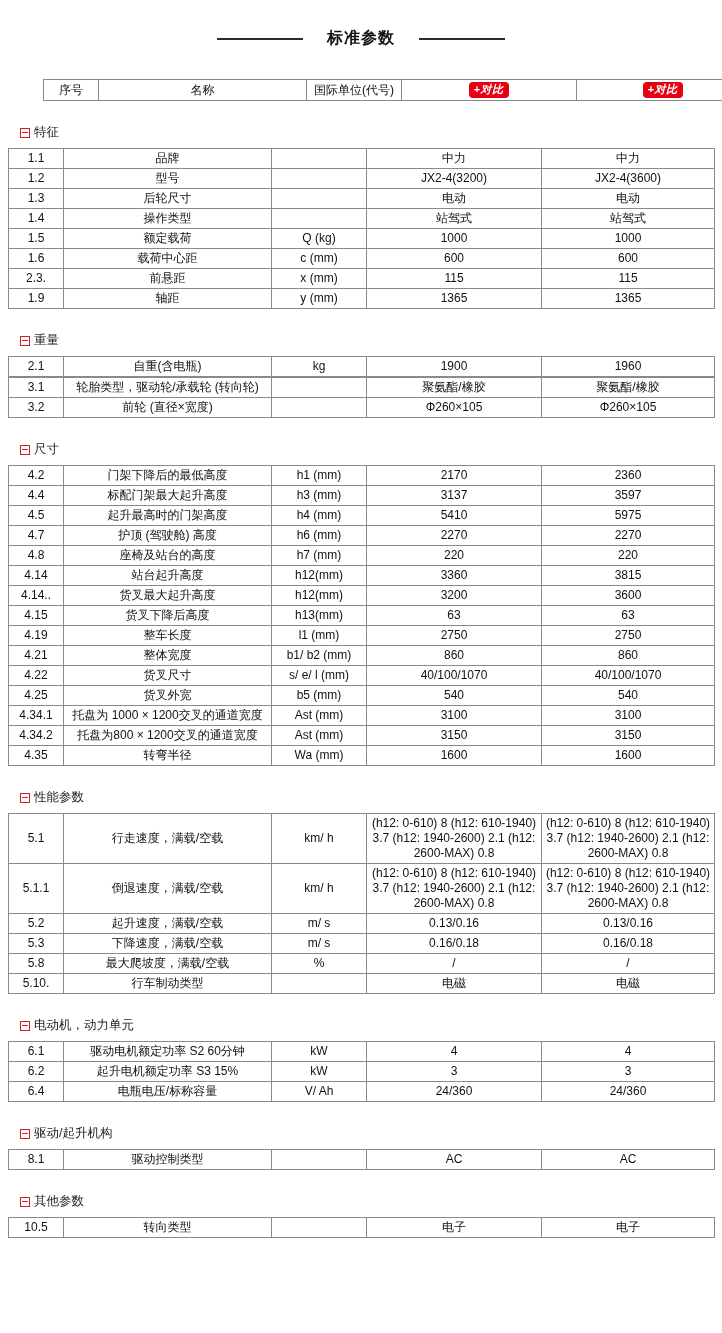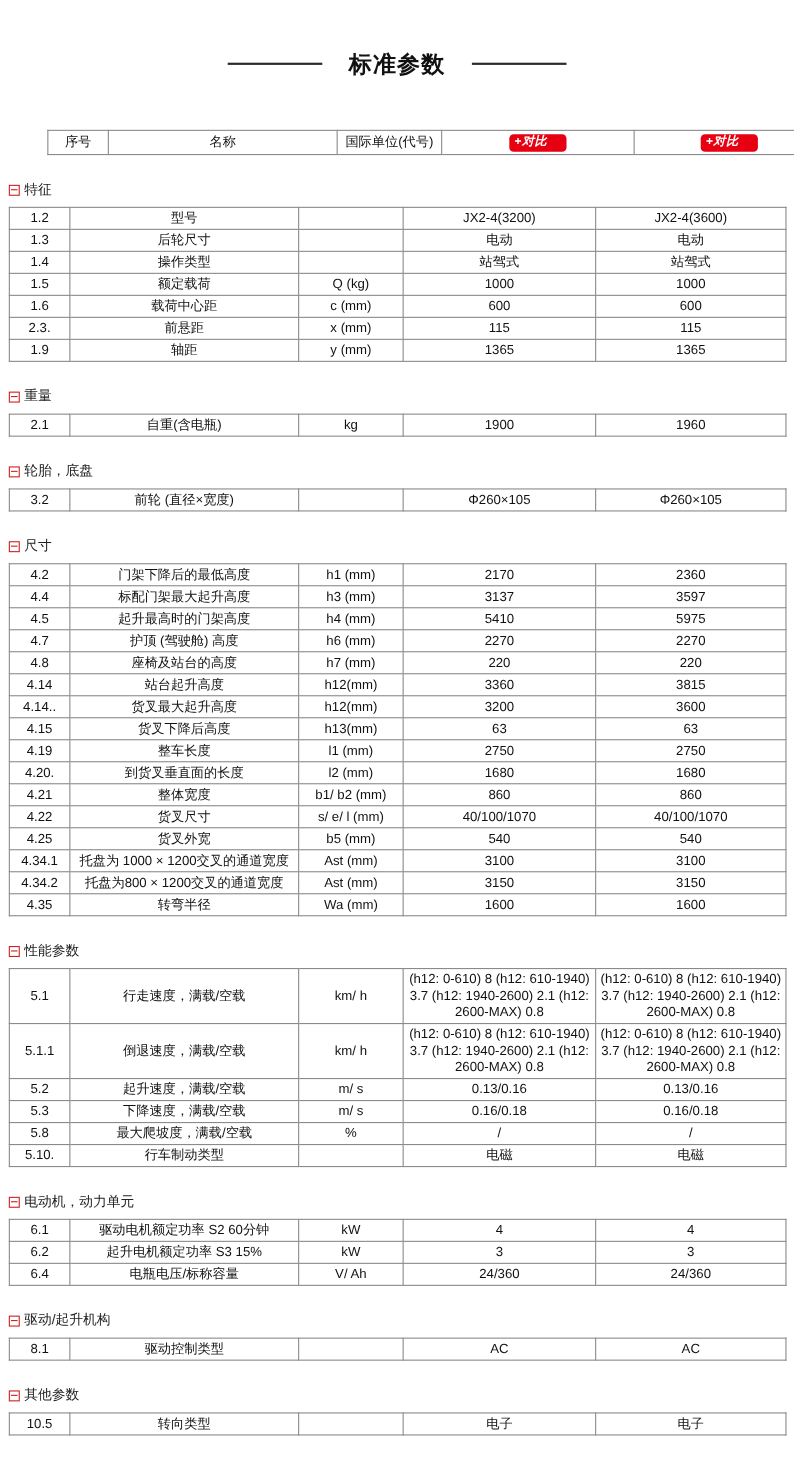--- a/index.html
+++ b/index.html
@@ -17,22 +17,22 @@
   }
   .page{width:722px;padding:28px 8px 30px 8px;}
 
   
   .title-row{
     display:flex;align-items:center;justify-content:center;
     margin-bottom:30px;
   }
   .title-dash{width:86px;height:2px;background:#2b2b2b;}
   .page-title{
-    font-size:21px;font-weight:bold;color:#111;
-    margin:16px 24px;letter-spacing:1px;white-space:nowrap;
+    font-size:16px;font-weight:bold;color:#111;
+    margin:0 24px;letter-spacing:1px;white-space:nowrap;
   }
 
   
   table.spec-table{
     width:706px;table-layout:fixed;border-collapse:collapse;
   }
   table.spec-table td{
     border:1px solid var(--border);
     font-size:12px;line-height:15px;height:20px;
     text-align:center;vertical-align:middle;
@@ -42,28 +42,28 @@
   .col-no{width:55px;}
   .col-name{width:208px;}
   .col-unit{width:95px;}
   .col-v1{width:175px;}
   .col-v2{width:173px;}
 
   
   .cmp-badge{
     display:inline-block;background:var(--accent);color:#fff;
     font-size:11px;font-weight:bold;font-style:italic;
-    line-height:13px;padding:1px 18px 2px 5px;border-radius:4px;
+    line-height:13px;padding:1px 6px 2px 5px;border-radius:4px;
     cursor:pointer;letter-spacing:0.5px;
   }
 
   
   .section-label{
     display:flex;align-items:center;
-    margin:23px 0 7px 0;
+    margin:23px 0 7px 12px;
     font-size:12.5px;color:#222;
   }
   .collapse-icon{
     display:inline-flex;align-items:center;justify-content:center;
     width:10px;height:10px;border:1px solid var(--icon-red);
     margin-right:4px;background:#fff;flex:none;
   }
   .collapse-icon .minus{width:6px;height:1px;background:var(--icon-red);}
 
   .header-table{margin-top:0;margin-left:35px;}
@@ -112,20 +112,27 @@
       <table class="spec-table">
         <colgroup>
           <col class="col-no">
           <col class="col-name">
           <col class="col-unit">
           <col class="col-v1">
           <col class="col-v2">
         </colgroup>
         <tbody>
           <tr>
+            <td>1.1</td>
+            <td>品牌</td>
+            <td></td>
+            <td>中力</td>
+            <td>中力</td>
+          </tr>
+          <tr>
             <td>1.2</td>
             <td>型号</td>
             <td></td>
             <td>JX2-4(3200)</td>
             <td>JX2-4(3600)</td>
           </tr>
           <tr>
             <td>1.3</td>
             <td>后轮尺寸</td>
             <td></td>
@@ -186,35 +193,36 @@
         <tbody>
           <tr>
             <td>2.1</td>
             <td>自重(含电瓶)</td>
             <td>kg</td>
             <td>1900</td>
             <td>1960</td>
           </tr>
         </tbody>
       </table>
-      <div class="section-label">
-        <span class="collapse-icon">
-          <span class="minus"></span>
-        </span>
-        <span>轮胎，底盘</span>
-      </div>
-      <table class="spec-table">
-        <colgroup>
-          <col class="col-no">
-          <col class="col-name">
-          <col class="col-unit">
-          <col class="col-v1">
-          <col class="col-v2">
-        </colgroup>
-        <tbody>
+      <table class="spec-table">
+        <colgroup>
+          <col class="col-no">
+          <col class="col-name">
+          <col class="col-unit">
+          <col class="col-v1">
+          <col class="col-v2">
+        </colgroup>
+        <tbody>
+          <tr>
+            <td>3.1</td>
+            <td>轮胎类型，驱动轮/承载轮 (转向轮)</td>
+            <td></td>
+            <td>聚氨酯/橡胶</td>
+            <td>聚氨酯/橡胶</td>
+          </tr>
           <tr>
             <td>3.2</td>
             <td>前轮 (直径×宽度)</td>
             <td></td>
             <td>Φ260×105</td>
             <td>Φ260×105</td>
           </tr>
         </tbody>
       </table>
       <div class="section-label">
@@ -289,27 +297,20 @@
             <td>63</td>
           </tr>
           <tr>
             <td>4.19</td>
             <td>整车长度</td>
             <td>l1 (mm)</td>
             <td>2750</td>
             <td>2750</td>
           </tr>
           <tr>
-            <td>4.20.</td>
-            <td>到货叉垂直面的长度</td>
-            <td>l2 (mm)</td>
-            <td>1680</td>
-            <td>1680</td>
-          </tr>
-          <tr>
             <td>4.21</td>
             <td>整体宽度</td>
             <td>b1/ b2 (mm)</td>
             <td>860</td>
             <td>860</td>
           </tr>
           <tr>
             <td>4.22</td>
             <td>货叉尺寸</td>
             <td>s/ e/ l (mm)</td>

